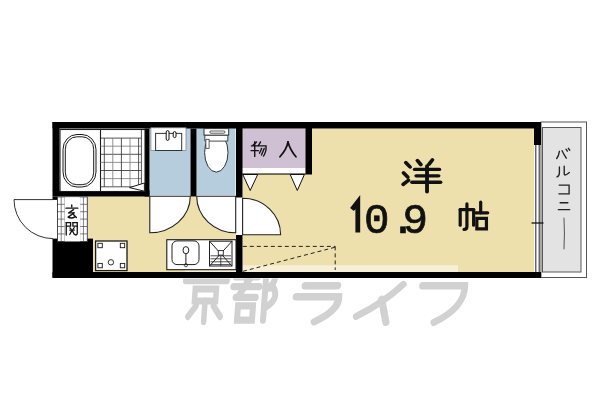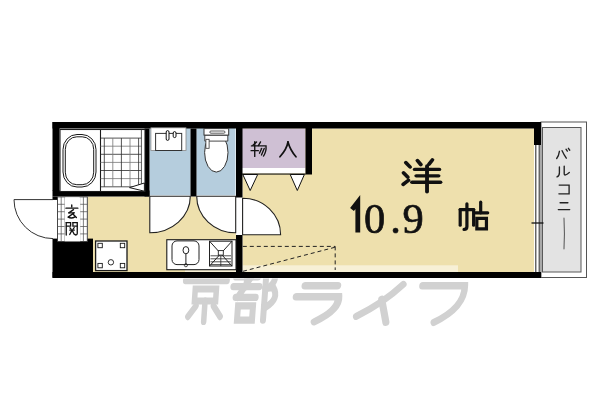--- a/index.html
+++ b/index.html
@@ -1,17 +1,17 @@
 <!DOCTYPE html>
 <html><head>
 <meta charset="utf-8">
 <style>
 html,body{margin:0;padding:0;background:#fff;}
 #page{position:relative;width:600px;height:400px;background:#fff;overflow:hidden;
-font-family:Liberation Serif, serif;}
+font-family:Liberation Mono, monospace;}
 </style>
 </head>
 <body>
 <div id="page">
 <svg width="600" height="400" viewBox="0 0 600 400">
 <defs>
 <clipPath id="wmclip">
           <rect x="0" y="278.6" width="600" height="60"></rect>
         </clipPath>
 </defs>

